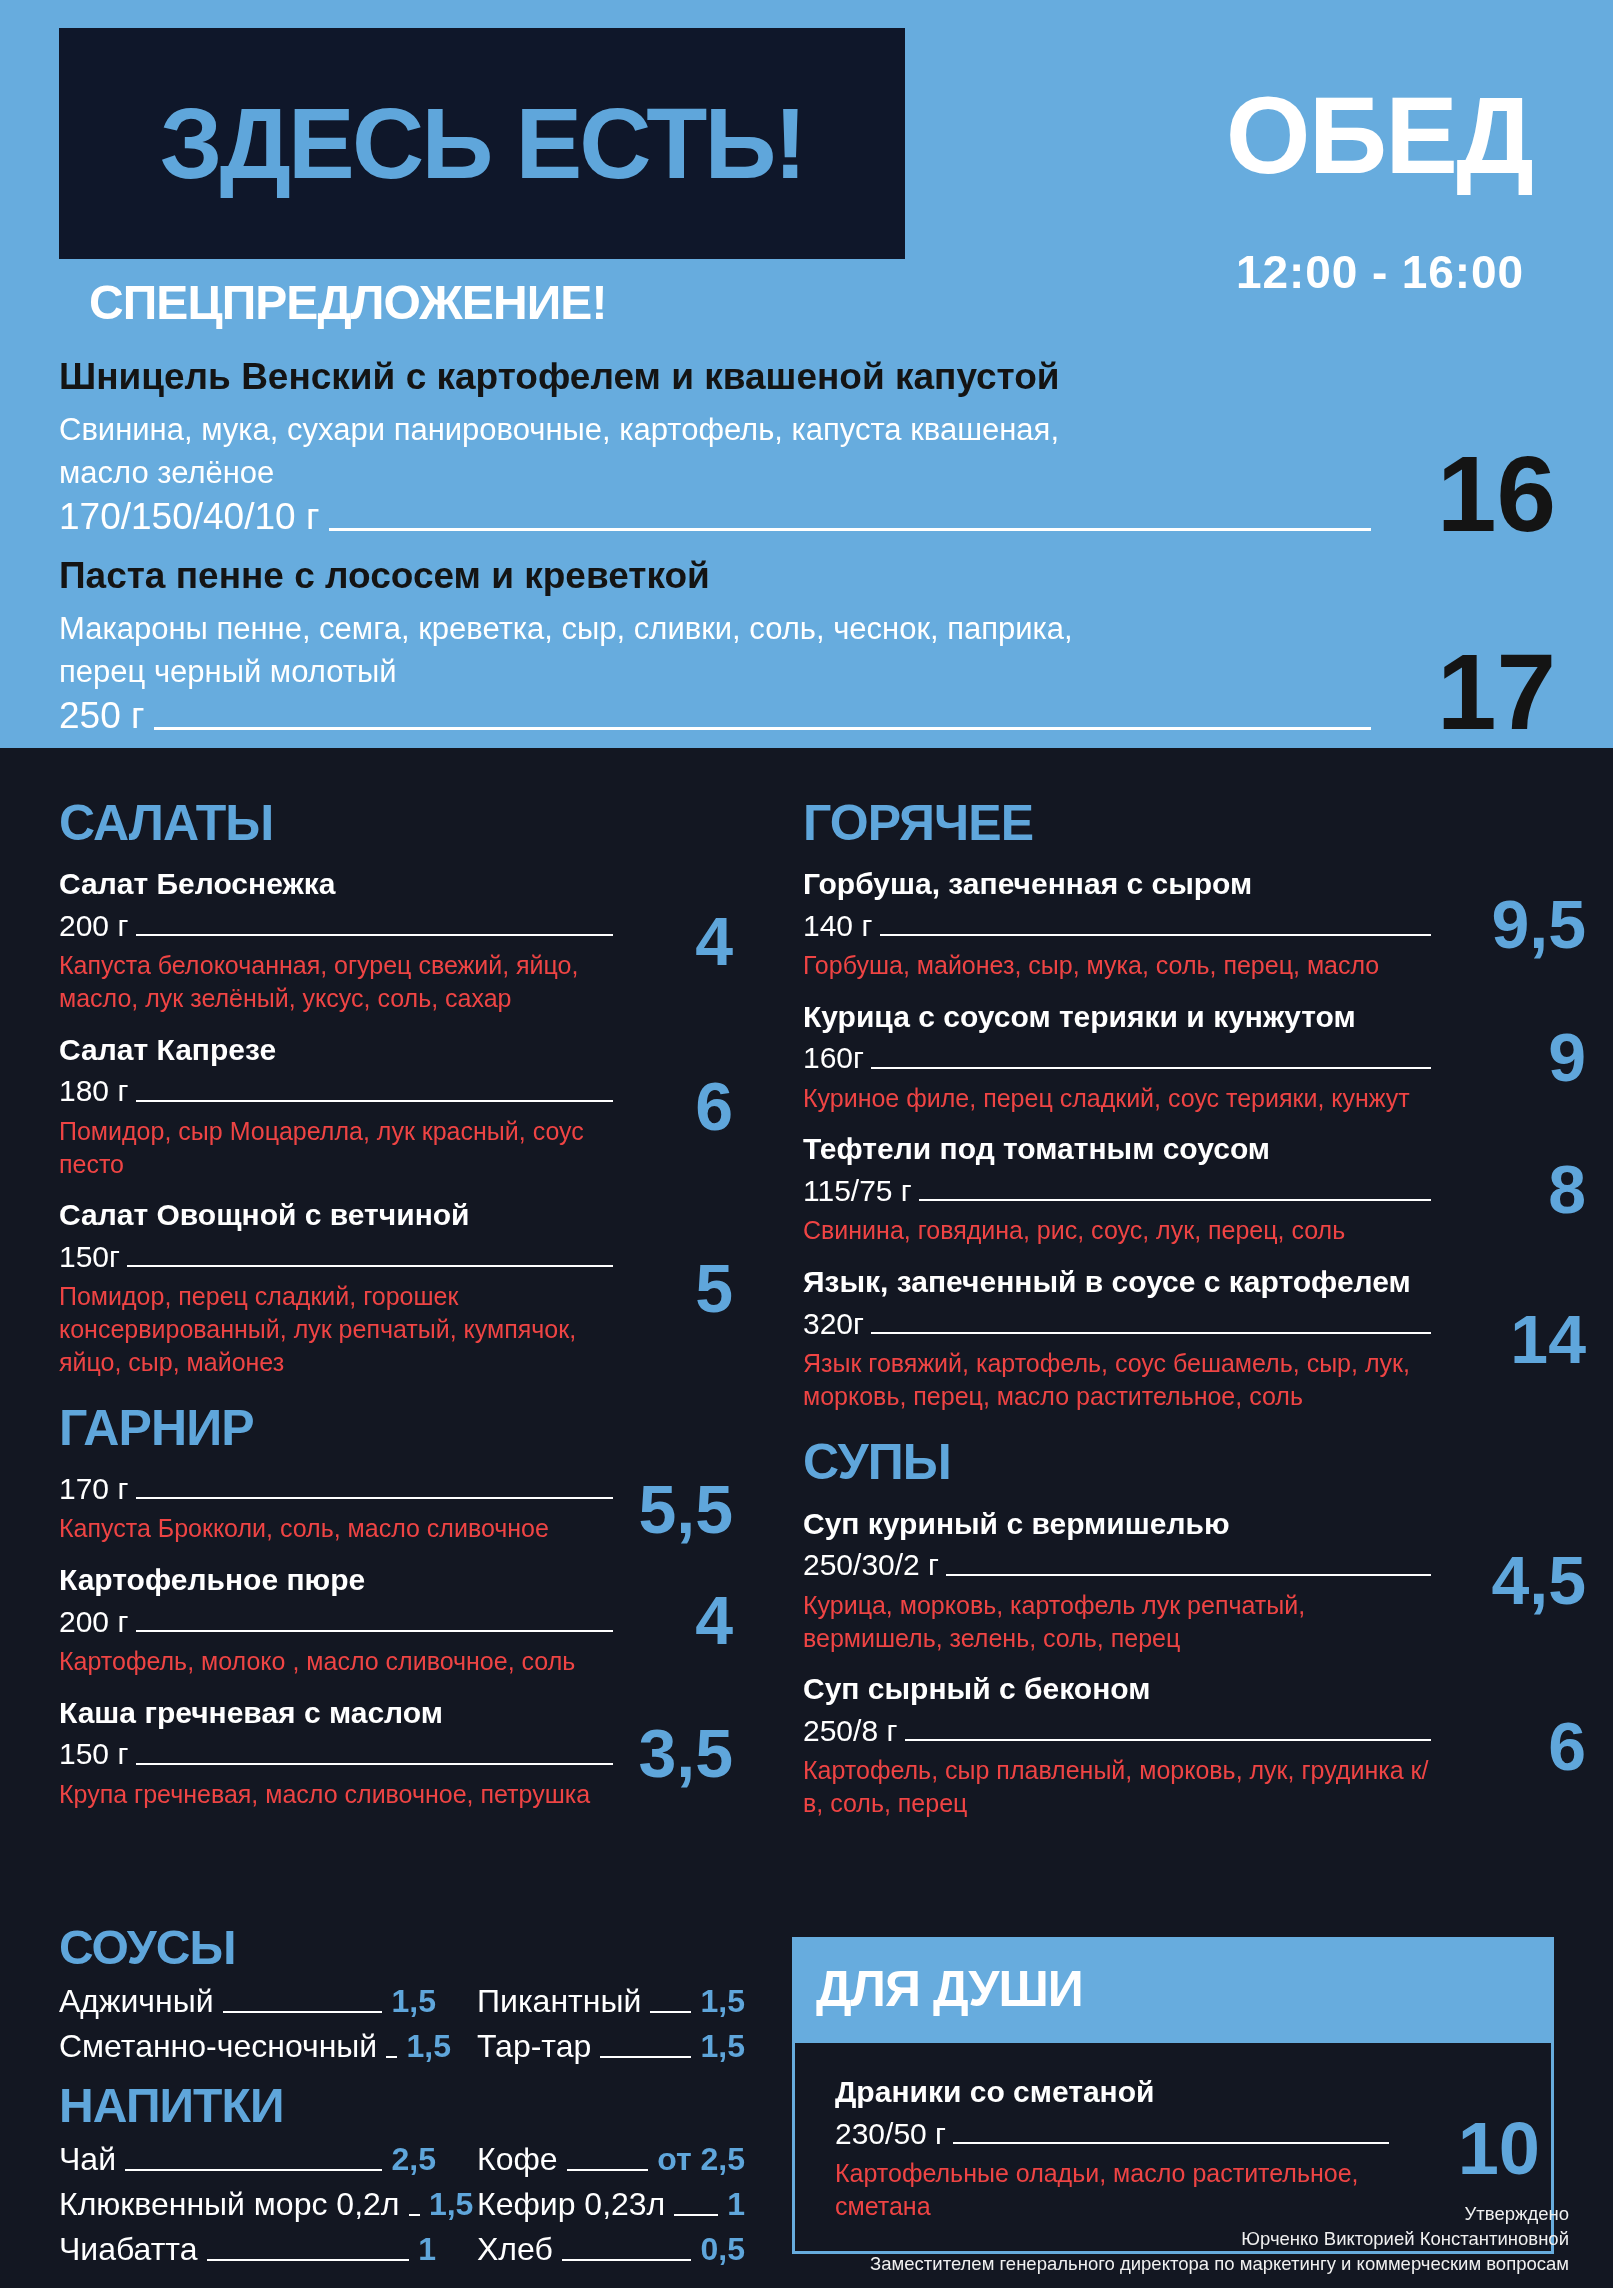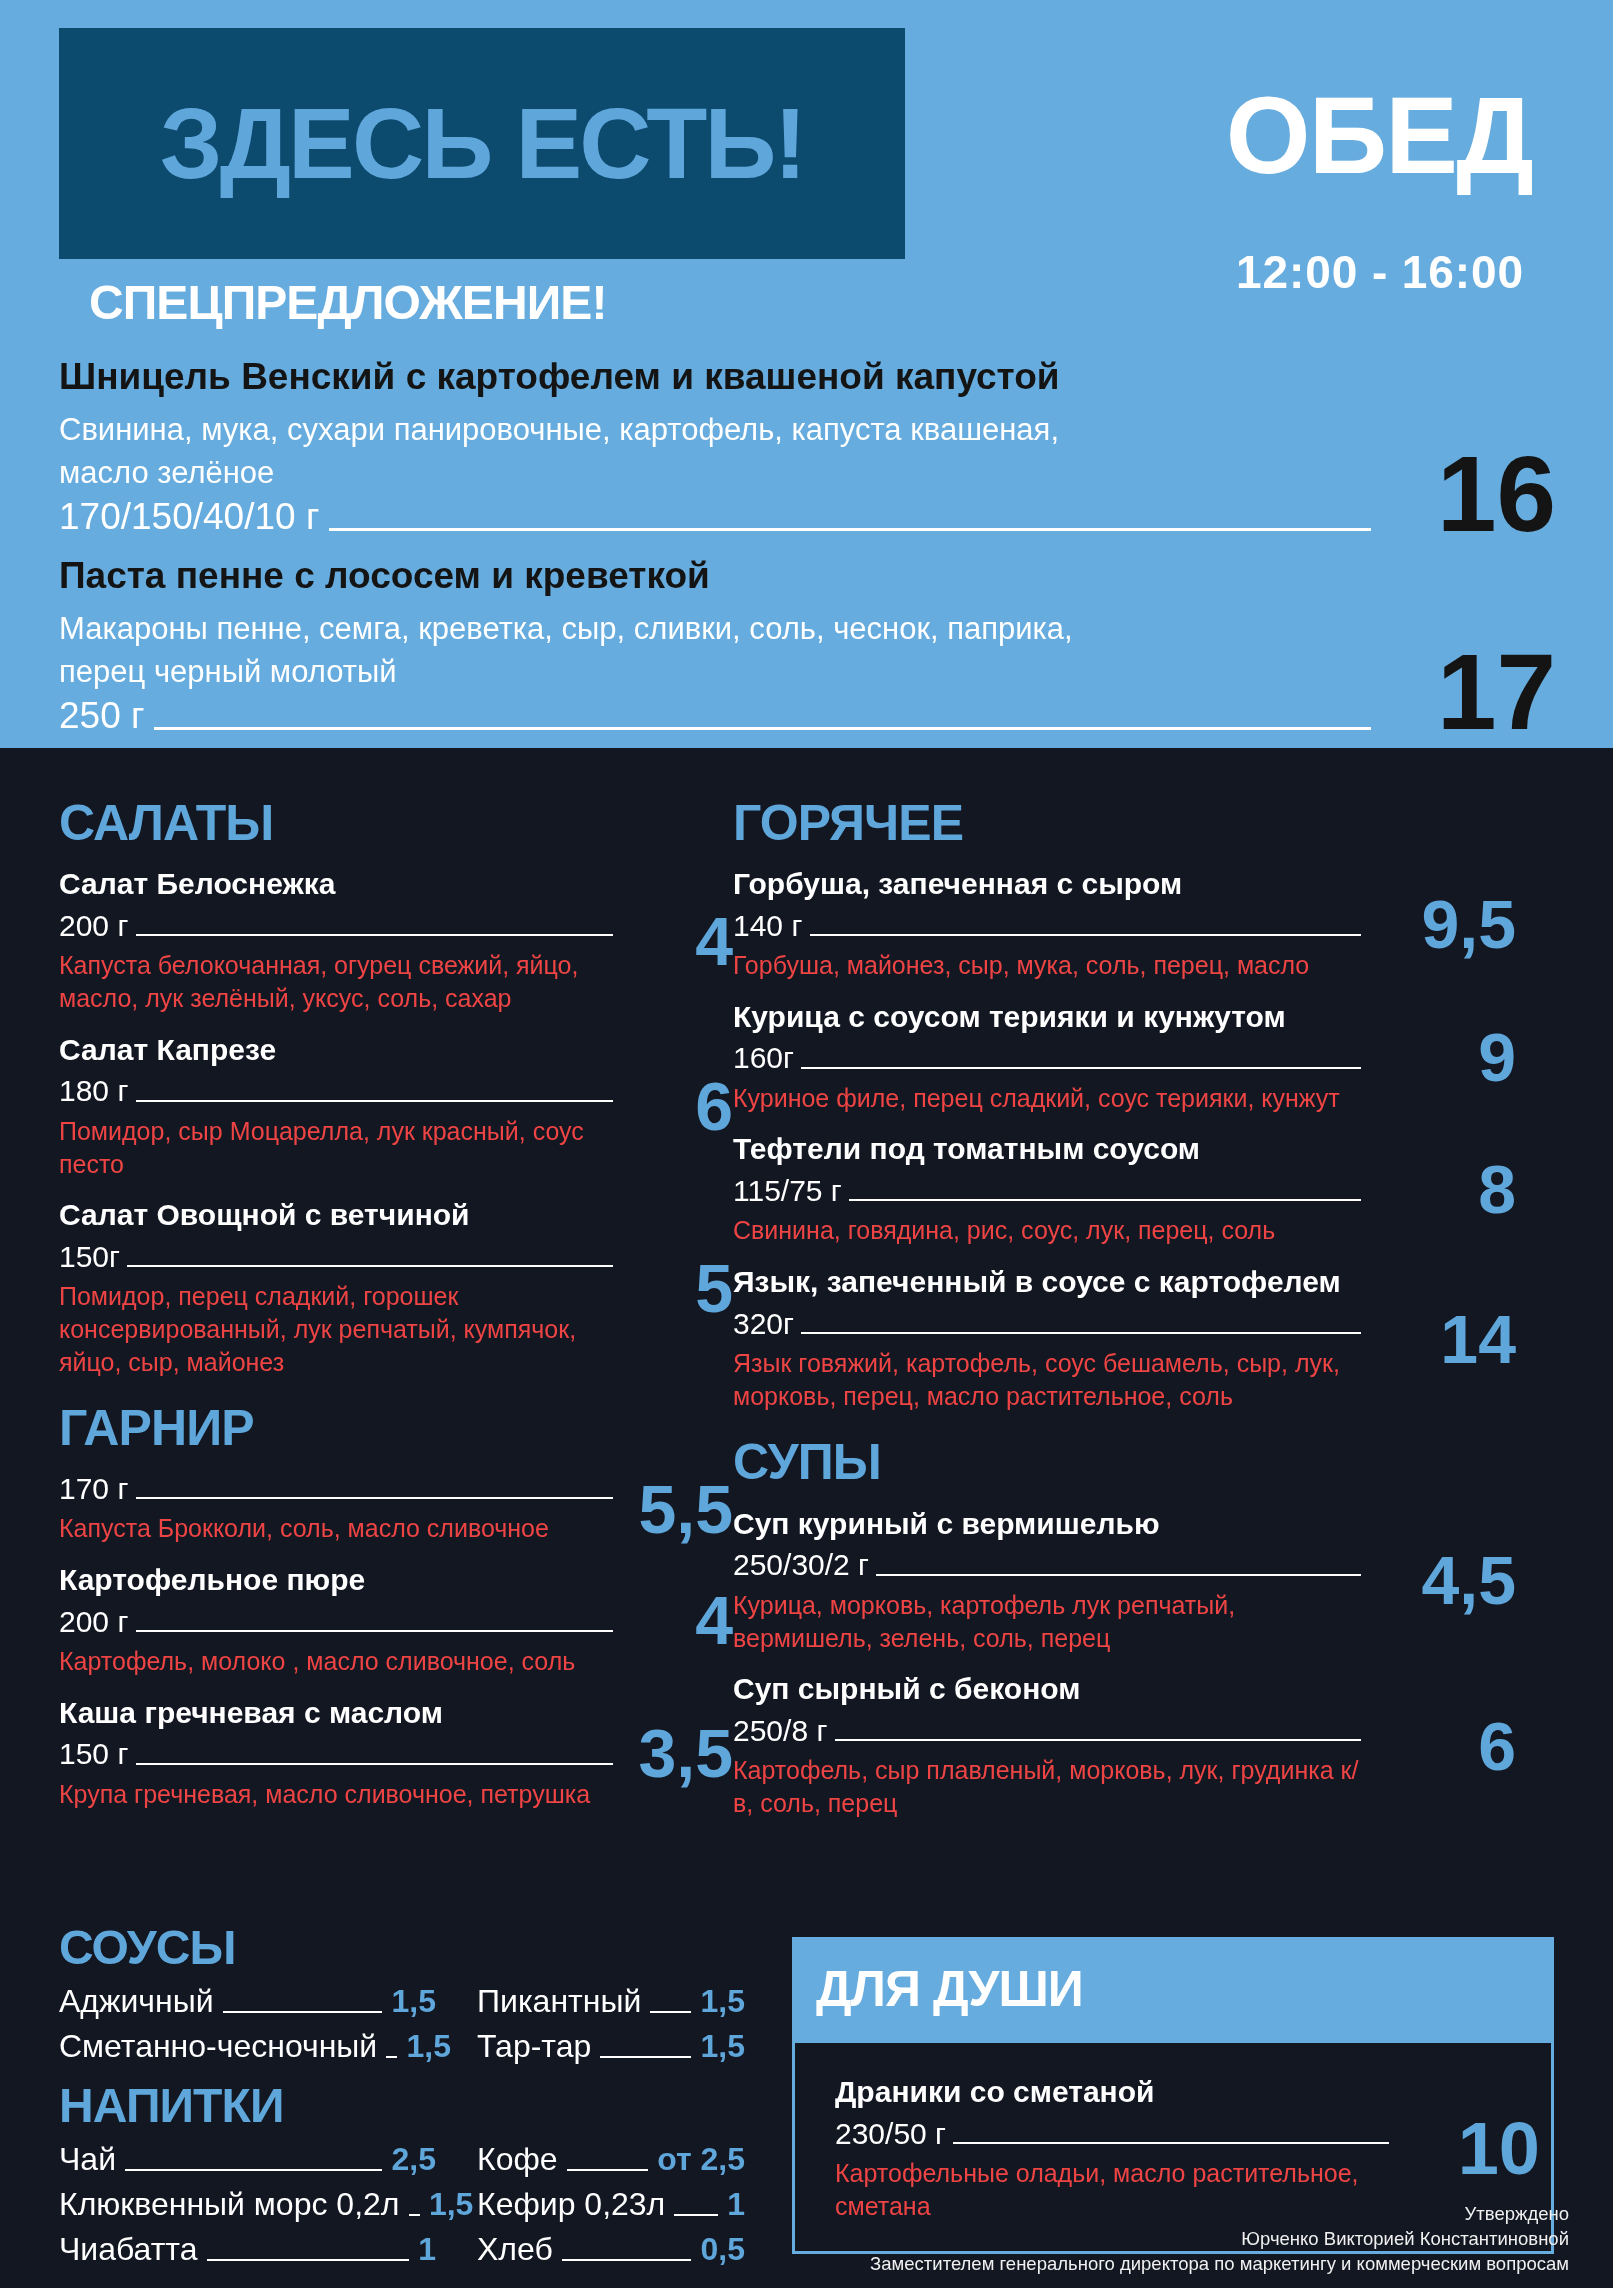--- a/index.html
+++ b/index.html
@@ -6,21 +6,21 @@
   html,body{margin:0;padding:0;background:#2a2a2a;}
   .page{
     position:relative;width:1613px;height:2289px;overflow:hidden;
     background:var(--dark-bg,#131722);
     font-family:"Liberation Sans",sans-serif;
     -webkit-font-smoothing:antialiased;
   }
   
   .hero{position:absolute;left:0;top:0;width:100%;height:748px;background:var(--header-bg,#67ACDE);}
   .bubble{
-    position:absolute;left:59px;top:28px;width:846px;height:327px;background:#0c4a6e;
+    position:absolute;left:59px;top:28px;width:846px;height:327px;background:#0f172a;
     clip-path:polygon(0 0,938px 0,938px 327px,879px 231px,0 231px);
   }
   .logo{
     position:absolute;left:0;top:0;width:100%;height:231px;
     display:flex;align-items:center;justify-content:center;
     font-size:100px;font-weight:bold;letter-spacing:-2.8px;
     color:var(--accent,#5FA6DB);white-space:nowrap;
   }
   .meal{position:absolute;top:81px;right:81px;font-size:109px;font-weight:bold;color:#fff;line-height:1;letter-spacing:-1.8px;}
   .hours{position:absolute;top:245px;right:89px;font-size:46px;font-weight:bold;color:#fff;letter-spacing:0.9px;white-space:nowrap;}
@@ -32,21 +32,21 @@
   .sp-ing{font-size:31px;color:#fff;max-width:1061px;line-height:1.4;margin:0;}
   .sp-wrow{display:flex;align-items:flex-end;margin-top:1.8px;}
   .sp-w{font-size:37px;color:#fff;white-space:nowrap;}
   .sp-lead{flex:1;border-bottom:3.7px solid #fff;margin:0 0 7.4px 9.2px;}
   .sp-price{font-size:107px;font-weight:bold;color:#141414;align-self:end;justify-self:end;line-height:.82;}
   
   .dark{
     position:absolute;left:0;top:748px;width:100%;height:1541px;
     padding:48px 28px 0 59px;box-sizing:border-box;color:#fff;
   }
-  .cols{display:grid;grid-template-columns:674px 783px;height:1128px;overflow:visible;}
+  .cols{display:grid;grid-template-columns:674px 783px;column-gap:70px;height:1128px;overflow:visible;}
   .col{min-width:0;}
   .sec-h{font-size:50px;font-weight:bold;color:var(--accent,#5FA6DB);margin:24px 0 18.5px;letter-spacing:-0.9px;line-height:1;}
   .col > .sec-h:first-child{margin-top:1.8px;}
   .dish{display:grid;margin-bottom:16.6px;}
   .col:first-child .dish{grid-template-columns:554px 1fr;}
   .col:last-child  .dish{grid-template-columns:628px 1fr;}
   .dish-main{min-width:0;}
   .t{font-size:30px;font-weight:bold;color:#fff;margin:0 0 6.5px;line-height:1.2;}
   .wrow{display:flex;align-items:flex-end;}
   .w{font-size:30px;color:#fff;white-space:nowrap;font-weight:normal;}

